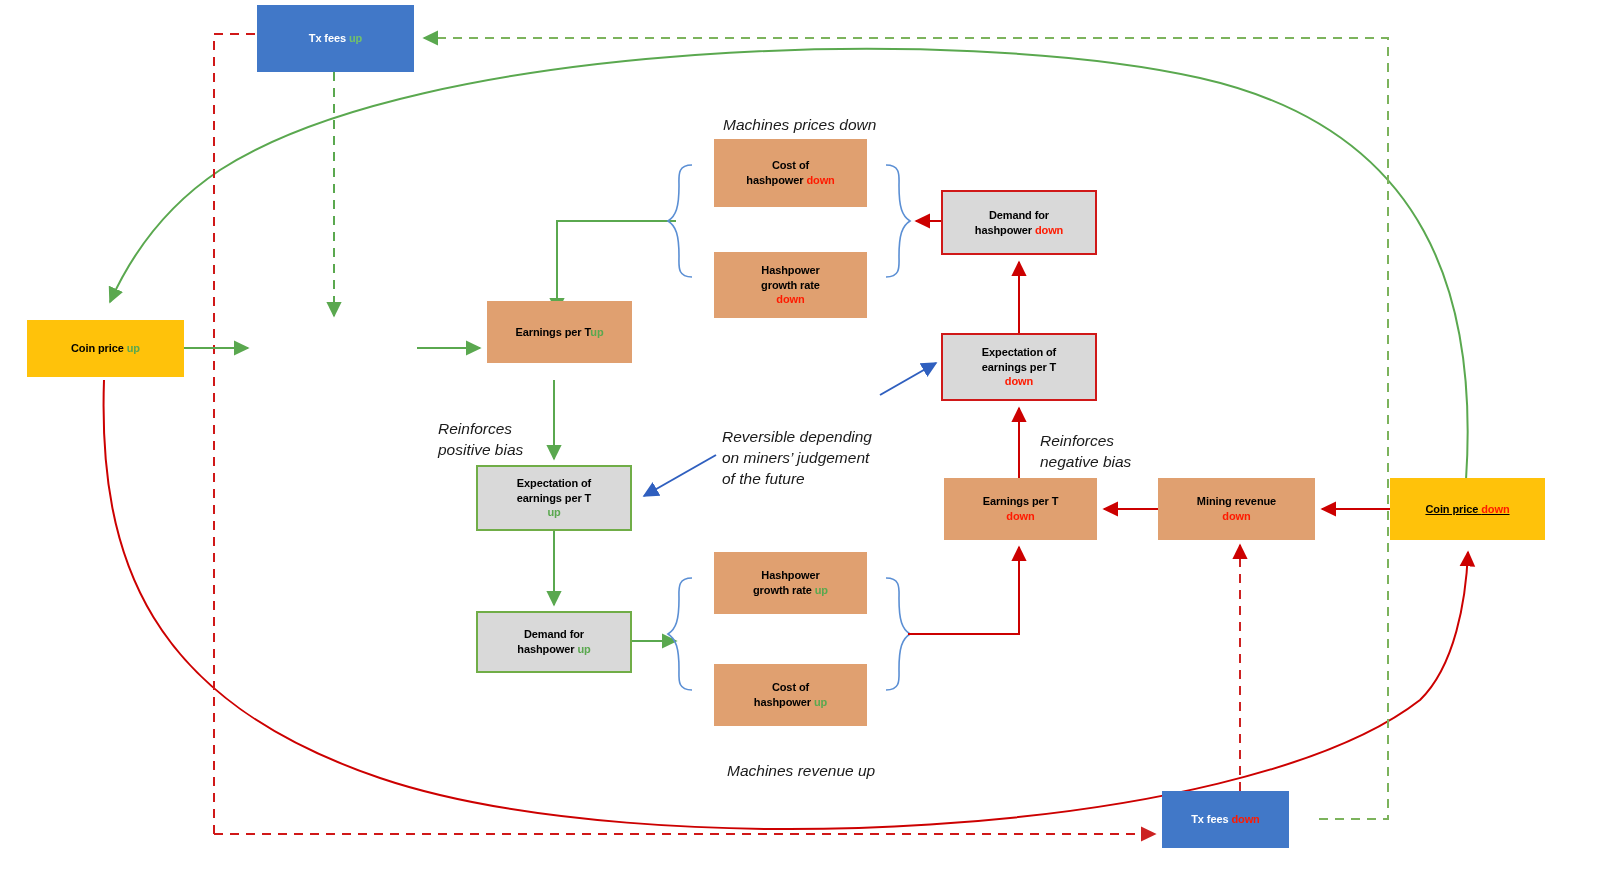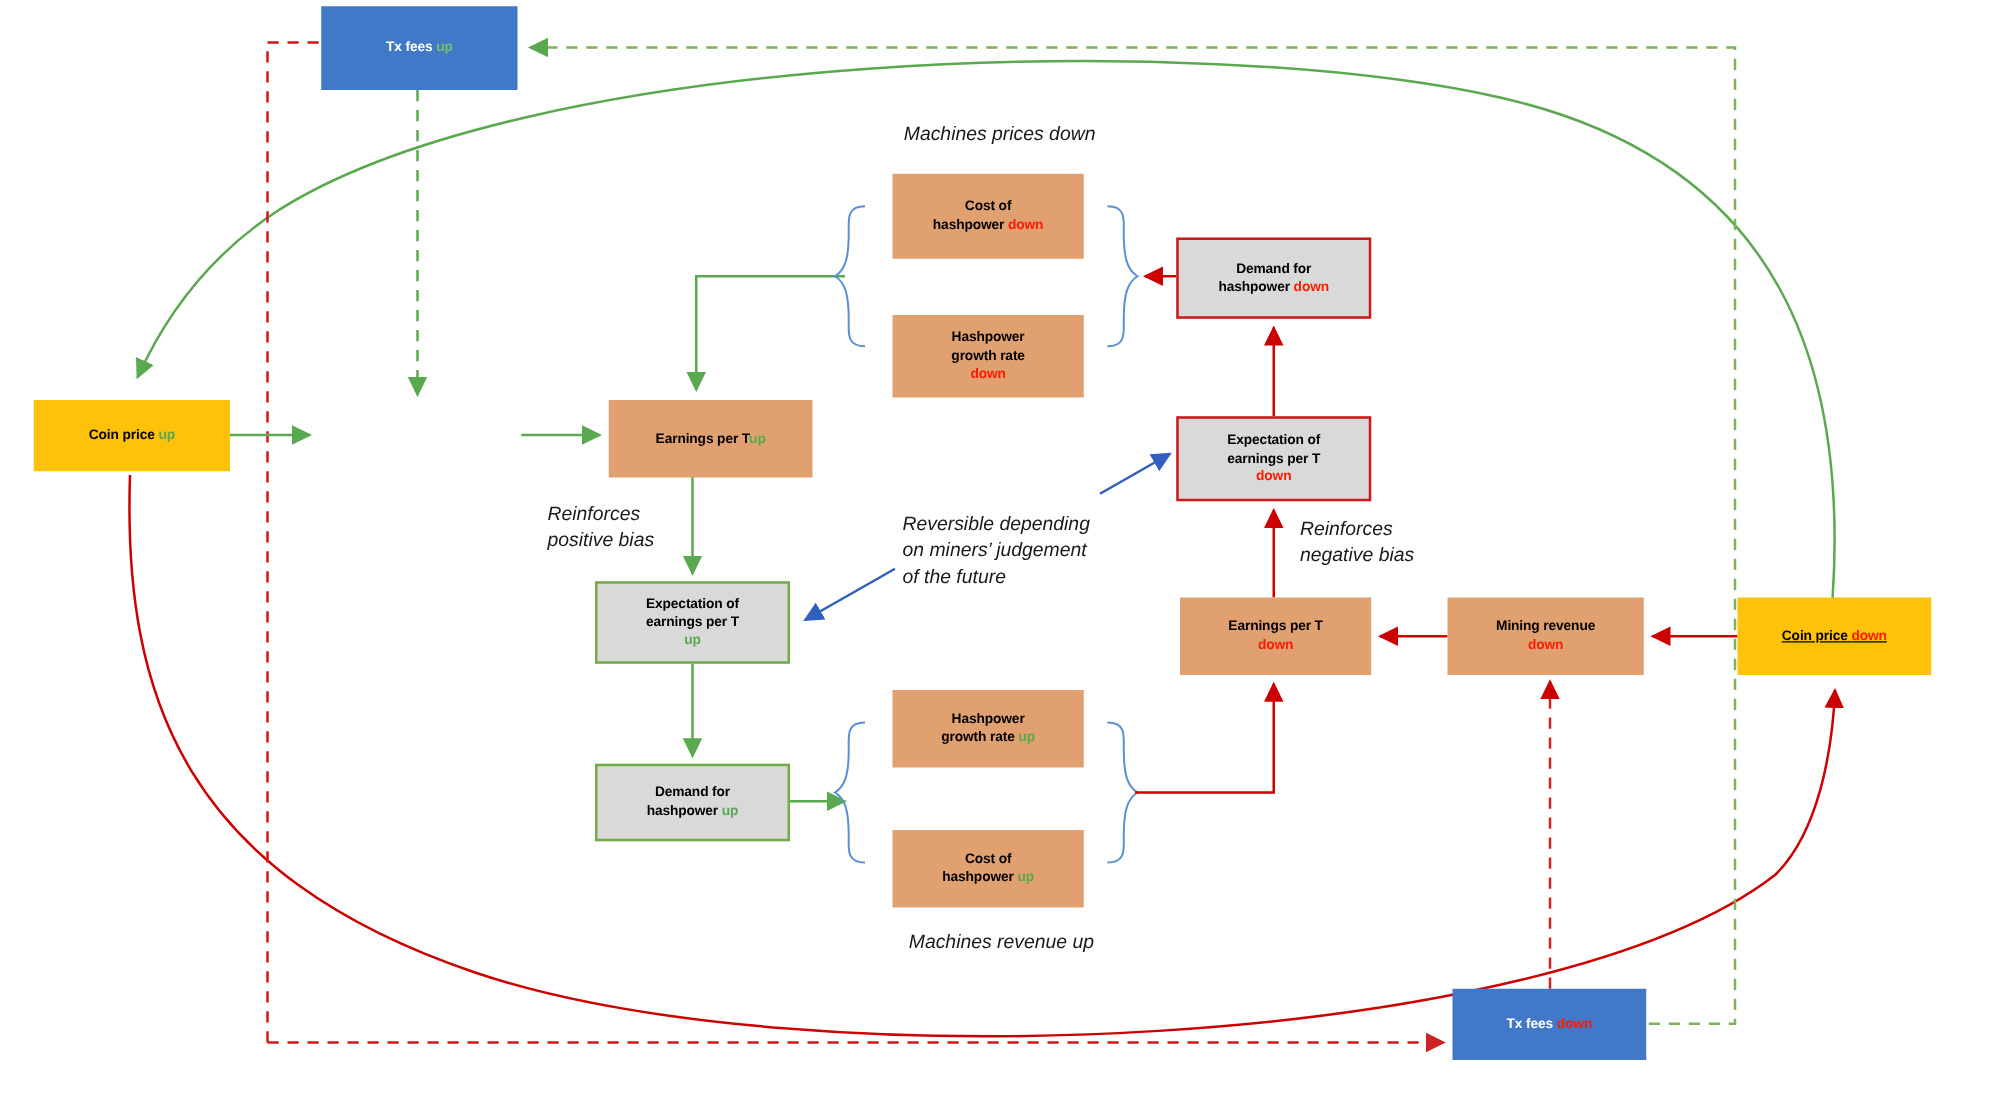--- a/index.html
+++ b/index.html
@@ -50,20 +50,21 @@
   .n-gray-green { background: #d9d9d9; border: 2px solid #70ad47; }
   .n-gray-red   { background: #d9d9d9; border: 2px solid #d01818; }
   .anno {
     position: absolute;
     font-style: italic;
     font-size: 15.5px;
     line-height: 1.35;
     color: #1a1a1a;
     white-space: pre-line;
     z-index: 4;
+    margin-top: 17px;
   }
 </style>
 </head>
 <body>
 
 <div id="canvas">
 
   <svg id="edges" viewBox="0 0 1600 879" xmlns="http://www.w3.org/2000/svg">
     <defs>
       <marker id="ar-green" markerWidth="9" markerHeight="9" refX="7.2" refY="4.5" orient="auto" markerUnits="strokeWidth">
@@ -178,21 +179,21 @@
       <path d="M 880,395 L 936,363" fill="none" stroke="#2f5fbf" stroke-width="2" marker-end="url(#ar-blue)"></path>
     </g>
   </svg>
 
   <div class="node n-blue" style="left: 257px; top: 5px; width: 157px; height: 67px;">
       <span class="txt">Tx fees <span class="up">up</span></span>
     </div>
   <div class="node n-yellow" style="left: 27px; top: 320px; width: 157px; height: 57px;">
       <span class="txt">Coin price <span class="up">up</span></span>
     </div>
-  <div class="node n-orange" style="left: 487px; top: 320px; width: 163px; height: 62px; align-items: center;">
+  <div class="node n-orange" style="left: 487px; top: 301px; width: 145px; height: 62px; align-items: center;">
       <span class="txt">Earnings per T<span class="up">up</span></span>
     </div>
   <div class="node n-orange" style="left: 714px; top: 139px; width: 153px; height: 68px;">
       <span class="txt">Cost of<br>hashpower <span class="down">down</span></span>
     </div>
   <div class="node n-orange" style="left: 714px; top: 252px; width: 153px; height: 66px;">
       <span class="txt">Hashpower<br>growth rate<br><span class="down">down</span></span>
     </div>
   <div class="node n-gray-red" style="left: 941px; top: 190px; width: 156px; height: 65px;">
       <span class="txt">Demand for<br>hashpower <span class="down">down</span></span>
@@ -214,21 +215,21 @@
     </div>
   <div class="node n-orange" style="left: 944px; top: 478px; width: 153px; height: 62px;">
       <span class="txt">Earnings per T<br><span class="down">down</span></span>
     </div>
   <div class="node n-orange" style="left: 1158px; top: 478px; width: 157px; height: 62px;">
       <span class="txt">Mining revenue<br><span class="down">down</span></span>
     </div>
   <div class="node n-yellow" style="left: 1390px; top: 478px; width: 155px; height: 62px; text-decoration: underline;">
       <span class="txt">Coin price <span class="down">down</span></span>
     </div>
-  <div class="node n-blue" style="left: 1162px; top: 791px; width: 155px; height: 57px;">
+  <div class="node n-blue" style="left: 1162px; top: 791px; width: 127px; height: 57px;">
       <span class="txt">Tx fees <span class="down">down</span></span>
     </div>
 
   <div class="anno" style="left: 723px; top: 98px;">Machines prices down</div>
   <div class="anno" style="left: 438px; top: 402px;">Reinforces
 positive bias</div>
   <div class="anno" style="left: 722px; top: 410px;">Reversible depending
 on miners’ judgement
 of the future</div>
   <div class="anno" style="left: 1040px; top: 414px;">Reinforces

